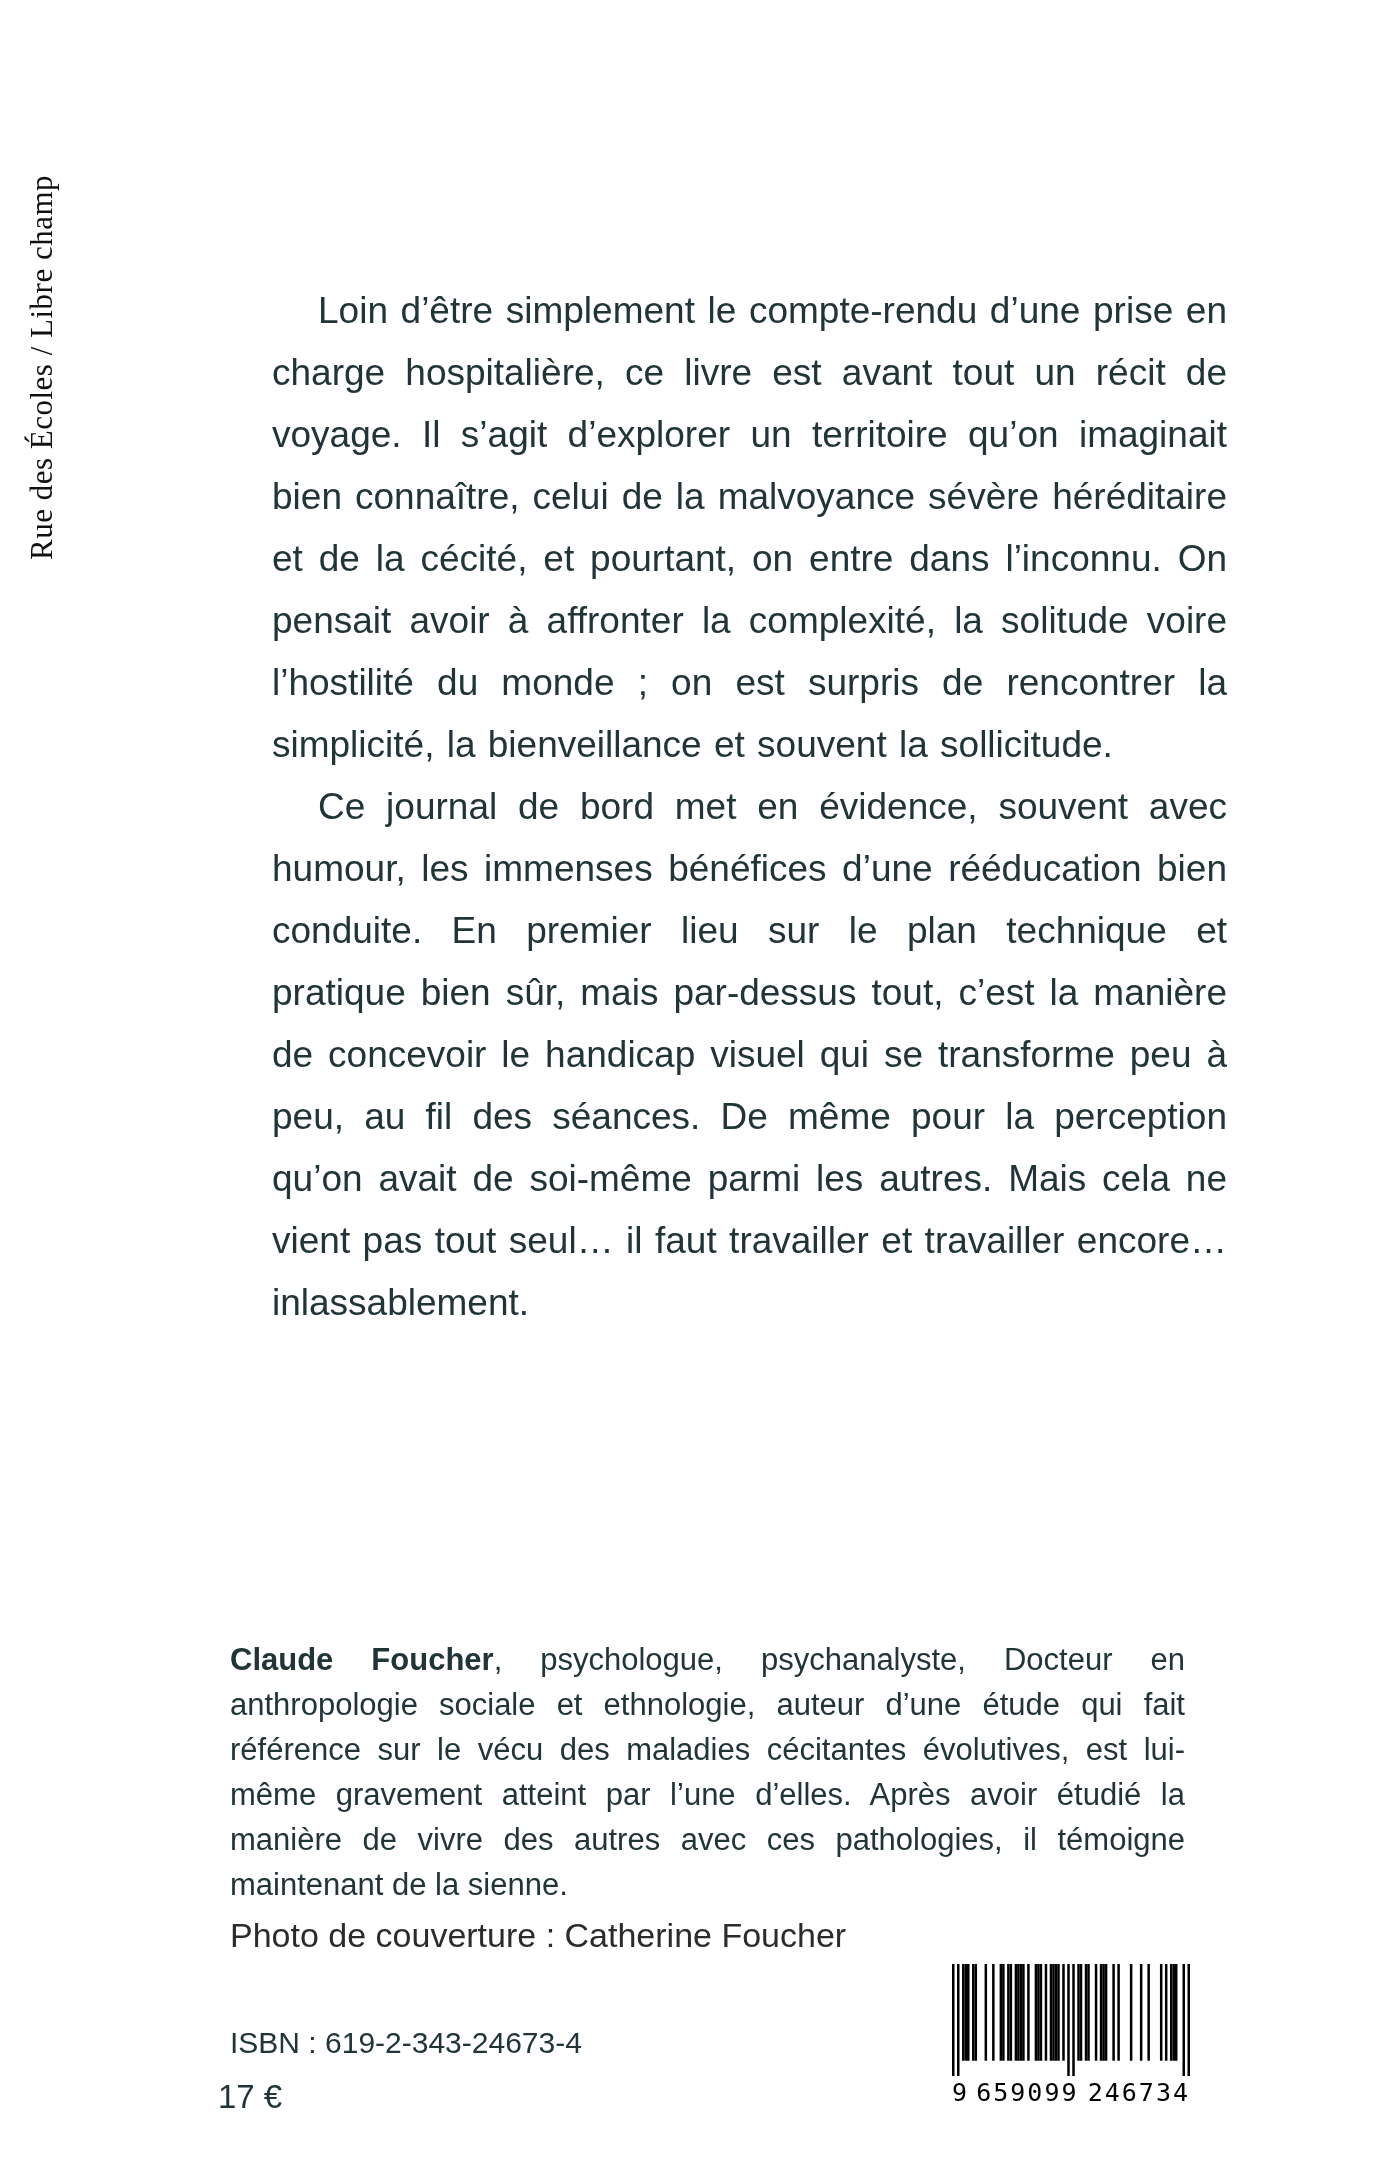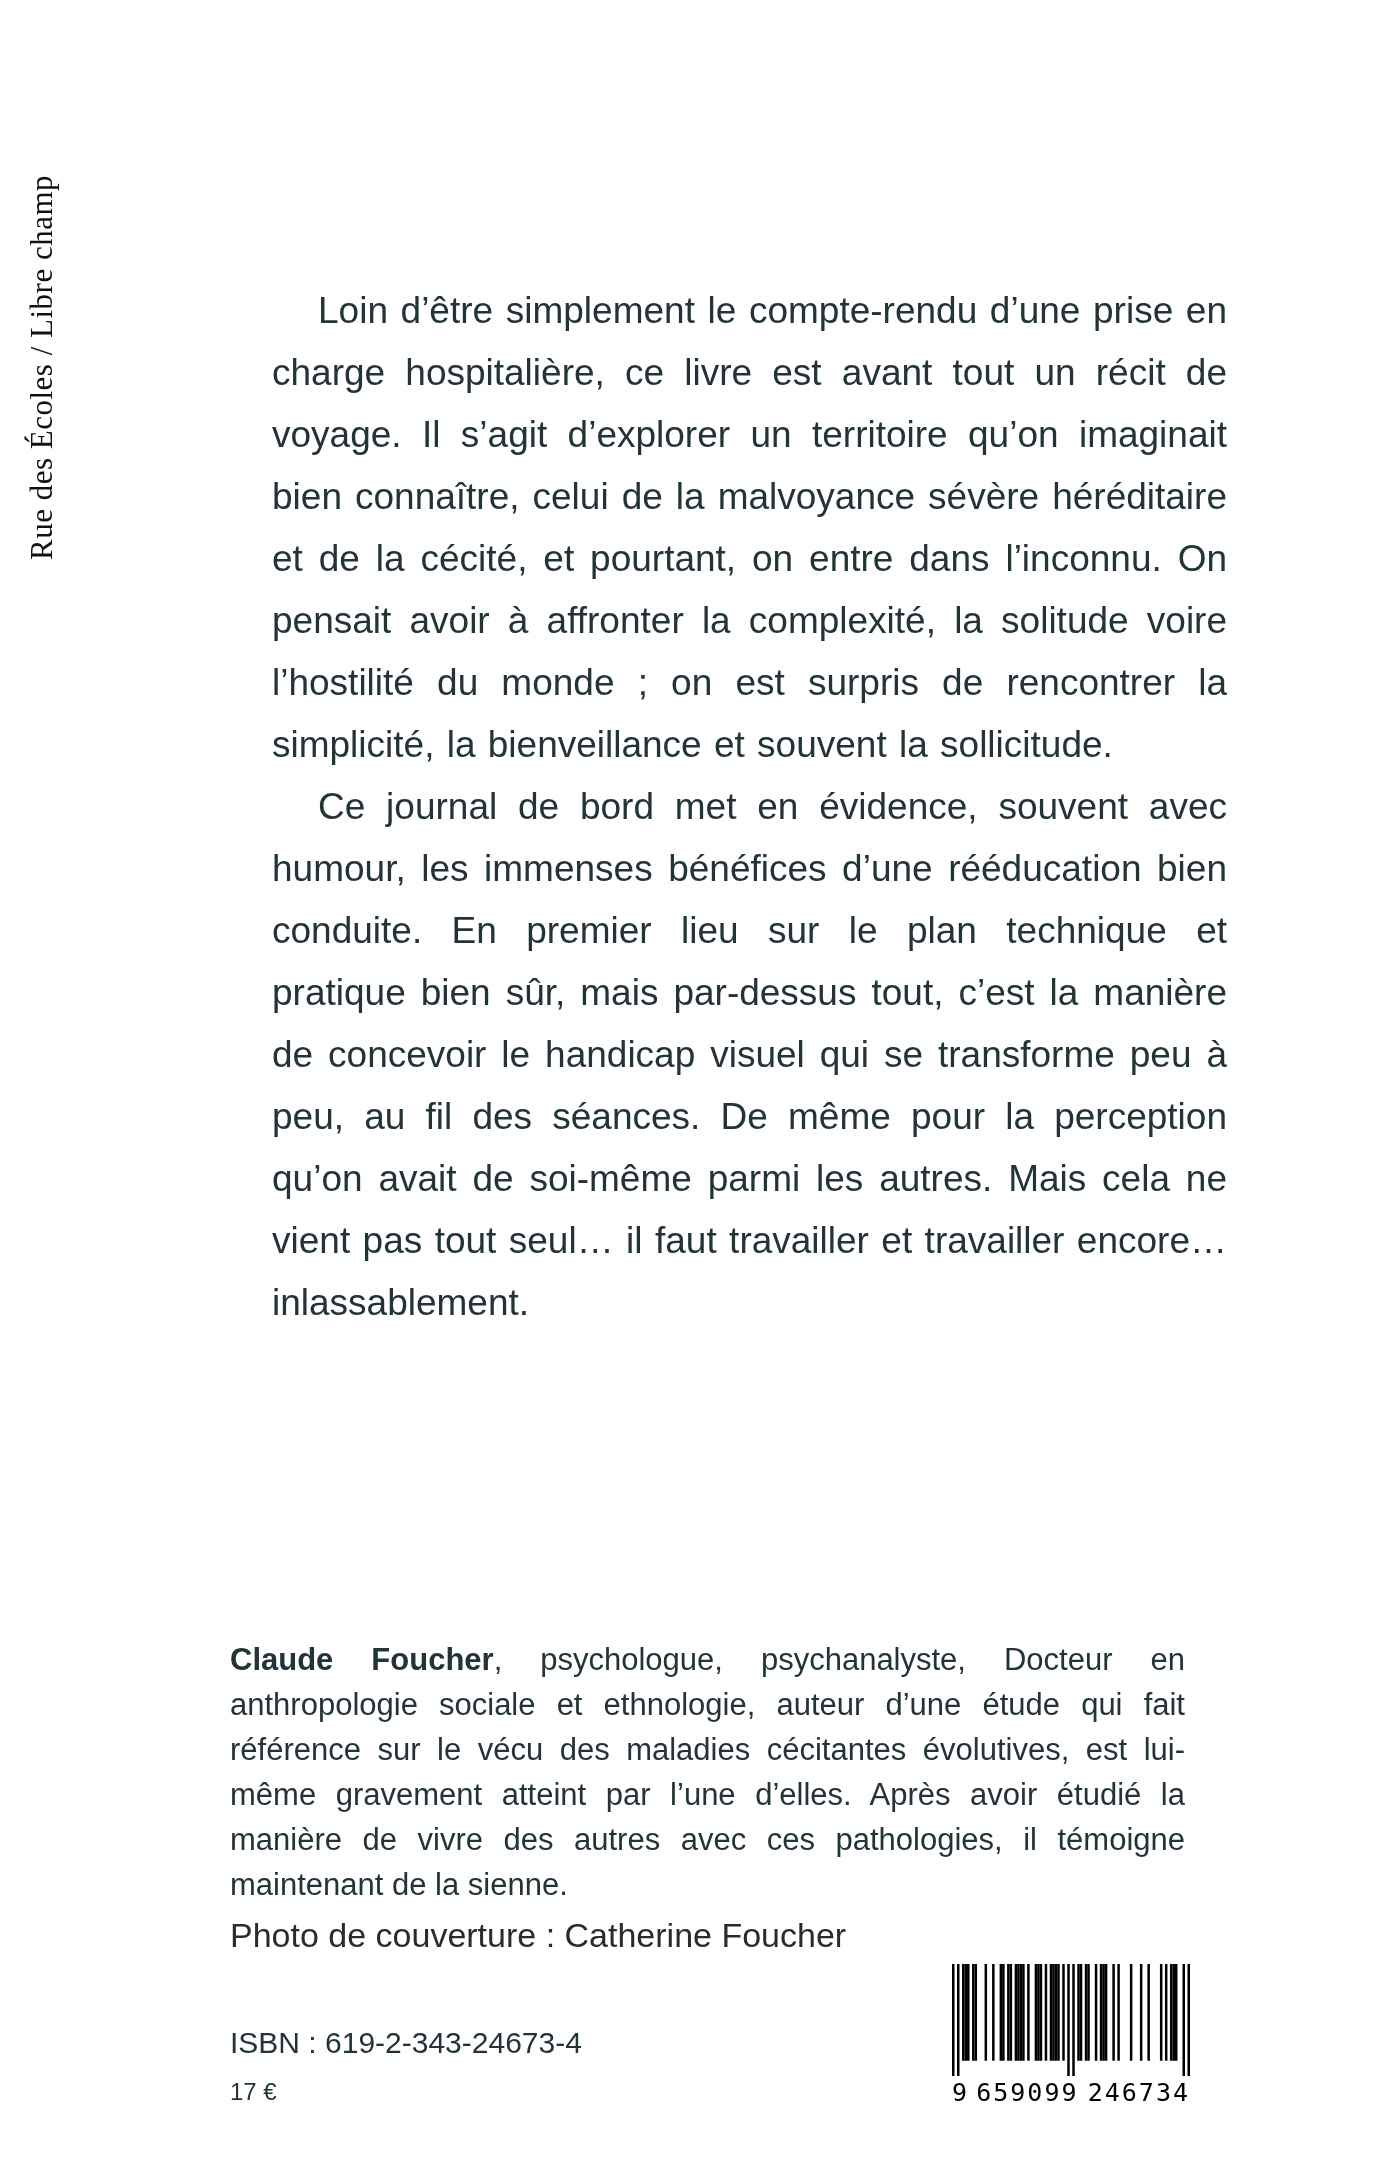--- a/index.html
+++ b/index.html
@@ -57,22 +57,22 @@
     font-size:34px;
     color:#2b2b2b;
   }
   .isbn{
     position:absolute;
     left:230px;top:2026px;
     font-size:30px;
   }
   .price{
     position:absolute;
-    left:230px;top:2078px;
-    font-size:24px;
+    left:218px;top:2078px;
+    font-size:33px;
   }
   .barcode{
     position:absolute;
     left:952px;top:1964px;width:238px;
   }
   .barcode svg{display:block;width:238px;height:112px;fill:#000;}
   .barcode-number{
     display:flex;
     justify-content:space-between;
     align-items:baseline;

